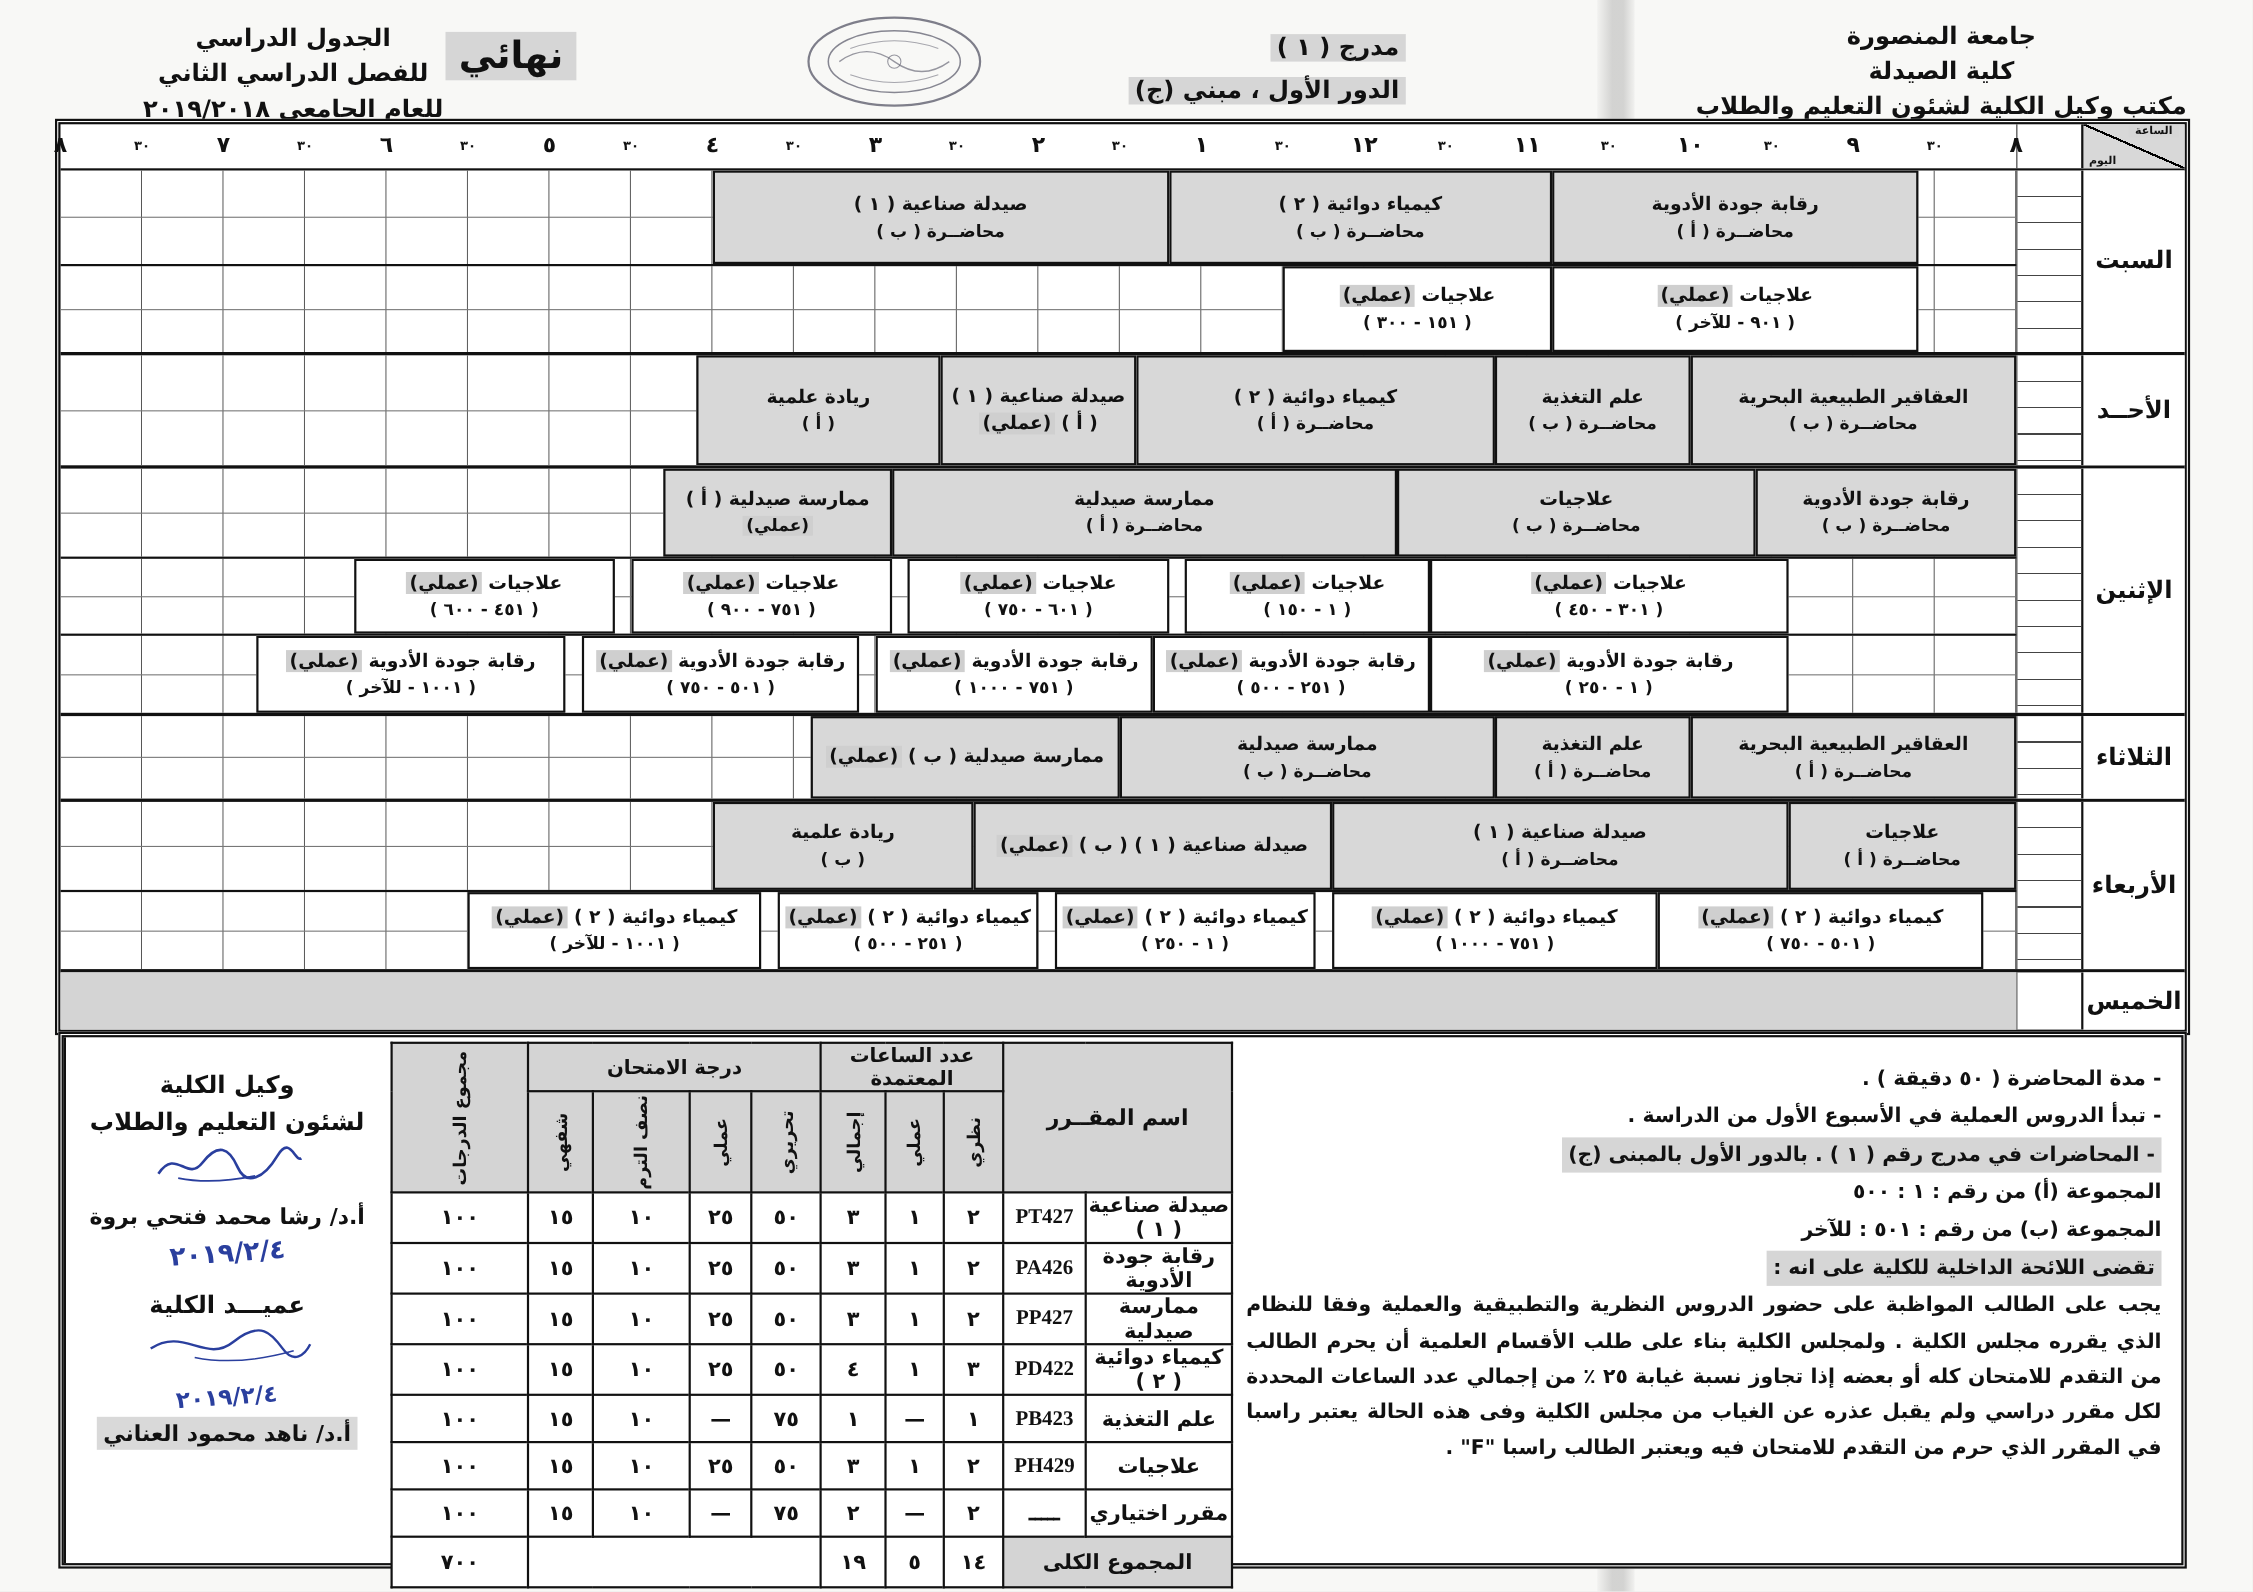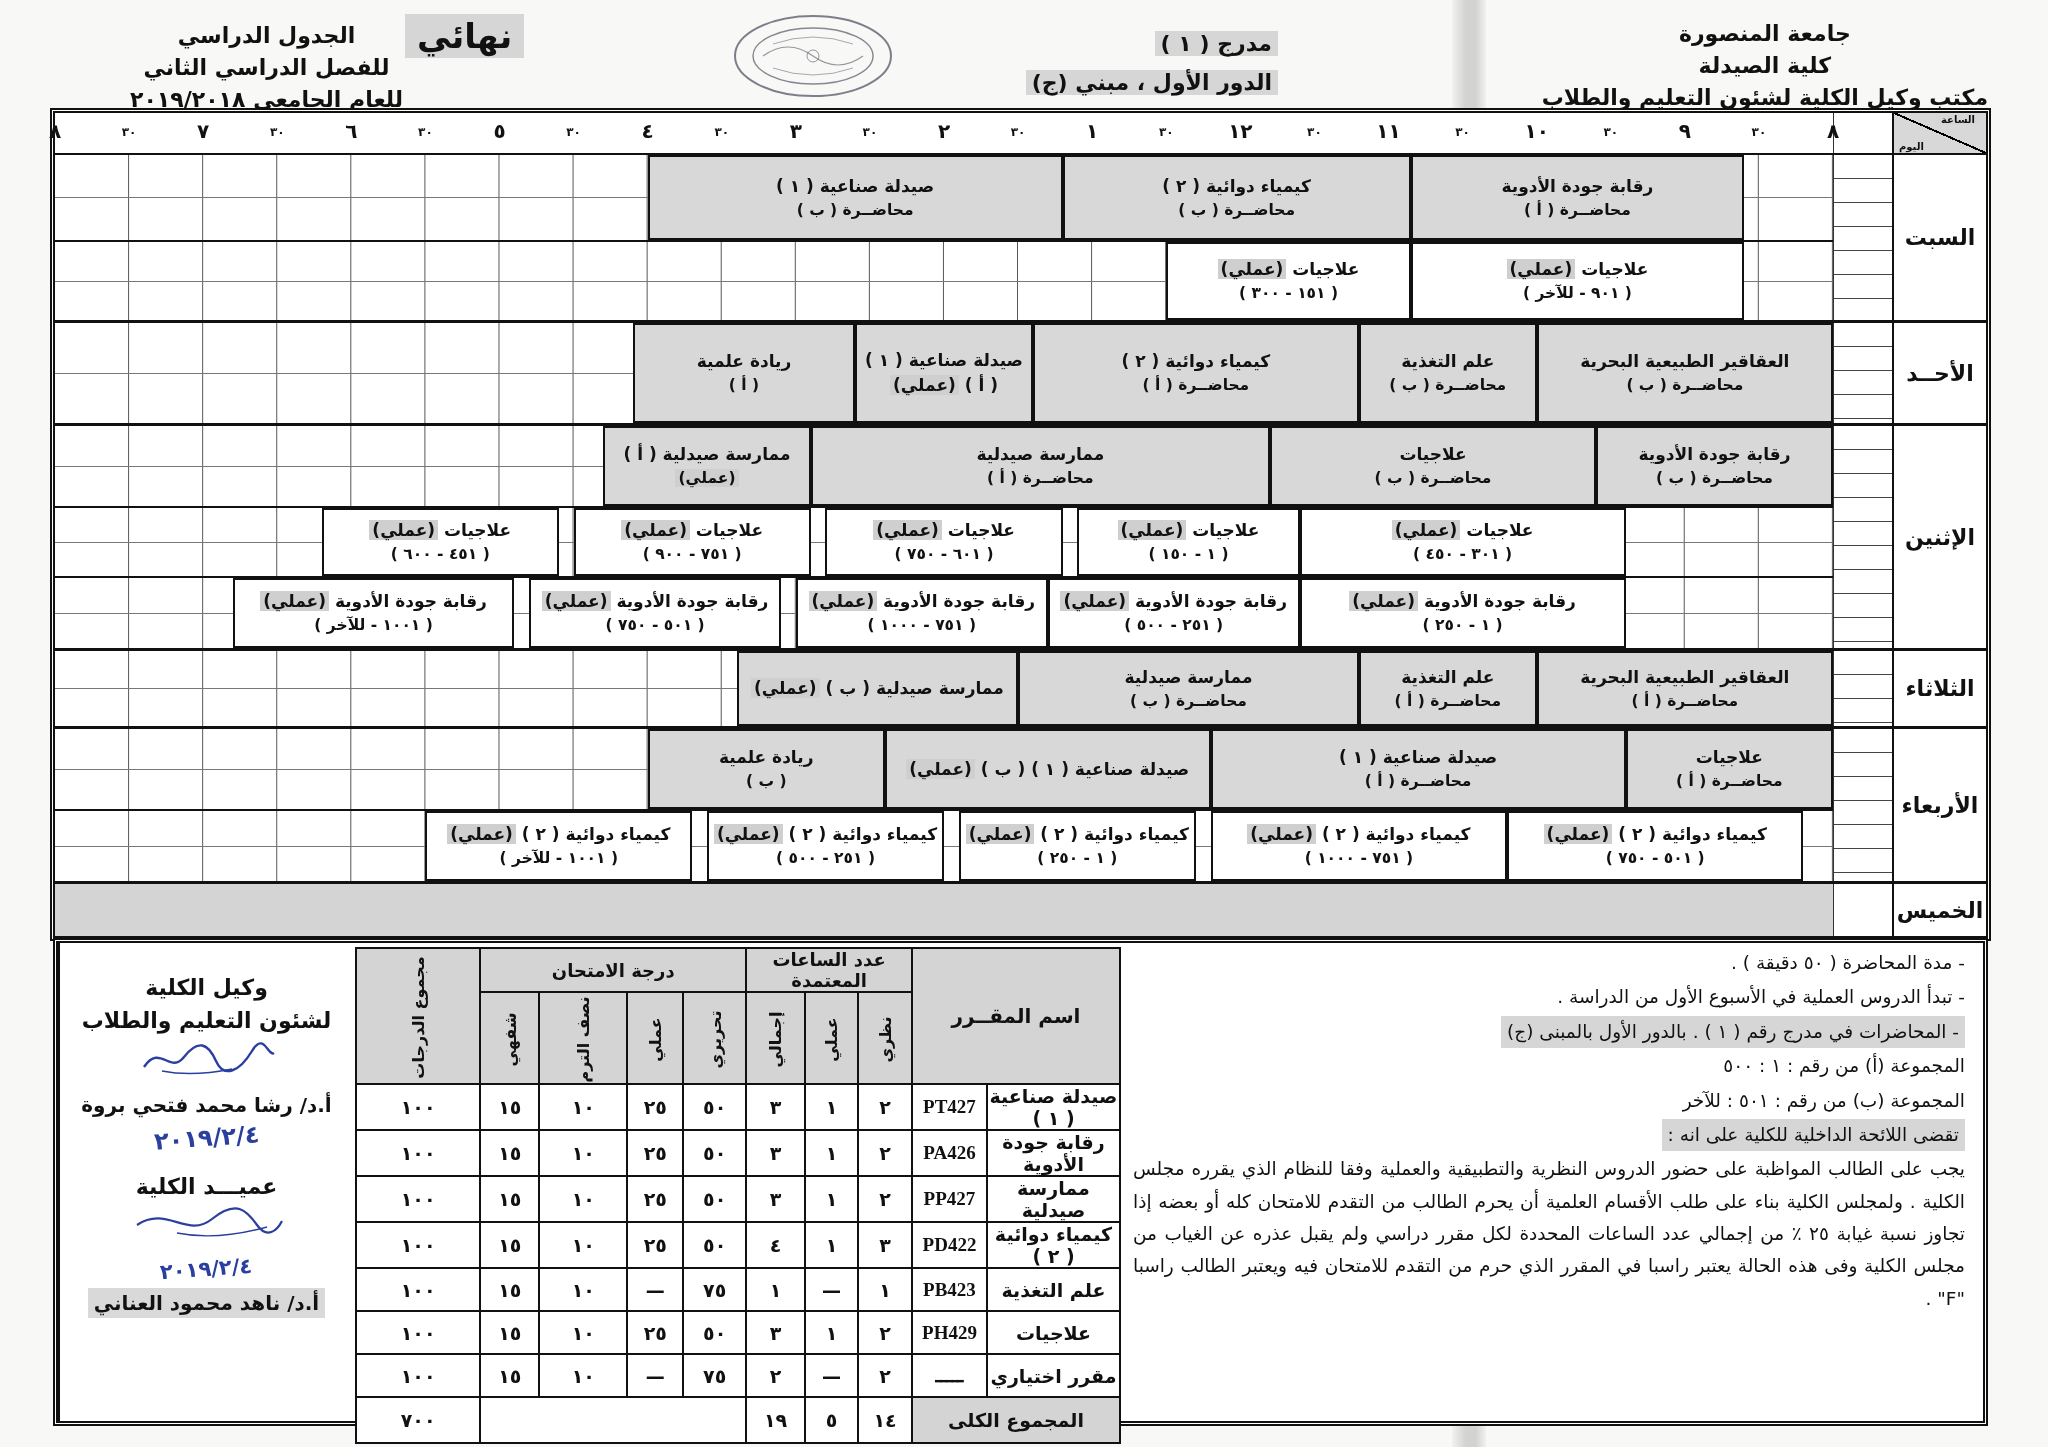--- a/index.html
+++ b/index.html
@@ -6,21 +6,21 @@
   #page{position:relative;width:2048px;height:1447px;background:#f8f8f6;overflow:hidden;
         font-family:"DejaVu Sans","Liberation Sans",sans-serif;direction:rtl;color:#111;}
   .hl{background:#d6d6d6;padding:0 6px;}
   
   #hdr{position:absolute;top:8px;left:0;right:0;height:100px;}
   .hdr-right{position:absolute;right:60px;top:10px;text-align:center;font-weight:bold;font-size:22px;line-height:1.45;}
   .hdr-hall{position:absolute;right:770px;top:18px;text-align:right;font-weight:bold;font-size:22px;line-height:1.6;}
   .hdr-hall div{margin-bottom:4px;}
   #seal{position:absolute;right:1150px;top:2px;width:170px;height:92px;}
   .hdr-level{position:absolute;left:500px;top:22px;text-align:center;font-weight:bold;font-size:23px;line-height:1.8;}
-  .final-badge{position:absolute;left:405px;top:6px;font-weight:bold;font-size:34px;background:#d6d6d6;padding:2px 12px;}
+  .final-badge{position:absolute;left:405px;top:21px;font-weight:bold;font-size:34px;background:#d6d6d6;padding:2px 12px;}
   .hdr-title{position:absolute;left:130px;top:12px;text-align:center;font-weight:bold;font-size:22px;line-height:1.45;}
   
   #tt{position:absolute;top:108px;right:57px;width:1931px;border:5px double #111;background:#fff;}
   #tt-head{display:flex;height:40px;border-bottom:2px solid #111;}
   #corner{width:92px;flex:0 0 92px;position:relative;background:
       linear-gradient(to bottom left,transparent calc(50% - 1px),#000 calc(50% - 1px),#000 calc(50% + 1px),transparent calc(50% + 1px)),#d8d8d8;
       border-left:2px solid #111;font-size:10px;font-weight:bold;}
   #corner .ct{position:absolute;top:1px;right:5px;}
   #corner .cb{position:absolute;bottom:1px;left:5px;}
   #strip-head{width:58px;flex:0 0 58px;border-left:1px solid #333;}
@@ -43,21 +43,21 @@
   .subrow.grayrow{background:#d4d4d4;}
   .ev{position:absolute;top:0;bottom:0;border:2px solid #111;display:flex;flex-direction:column;
       align-items:center;justify-content:center;text-align:center;font-weight:bold;line-height:1.45;padding:1px 2px;box-sizing:border-box;}
   .ev.lec{background:#d8d8d8;}
   .ev.prac{background:#fff;}
   .ev .l1{font-size:17px;}
   .ev .l2{font-size:15.5px;}
   .chip{background:#cfcfcf;padding:0 3px;}
   
   #bottom{position:absolute;top:938px;right:60px;width:1925px;height:478px;border:5px double #111;background:#fff;display:flex;}
-  #notes{flex:0 0 858px;padding:4px 18px 6px 8px;box-sizing:border-box;font-weight:normal;font-size:18.5px;line-height:1.75;}
+  #notes{flex:0 0 858px;padding:22px 18px 6px 8px;box-sizing:border-box;font-weight:bold;font-size:18.5px;line-height:1.75;}
   .note-line{margin-bottom:2px;}
   .note-line .hl{display:inline-block;}
   .note-line.sp{margin-top:1px;}
   .note-para{text-align:justify;line-height:1.75;}
   #ct-wrap{flex:0 0 772px;padding:4px 4px 0 0;box-sizing:border-box;}
   table.ct{border-collapse:collapse;width:766px;direction:rtl;}
   table.ct th,table.ct td{border:2px solid #111;font-weight:bold;text-align:center;vertical-align:middle;padding:0;}
   table.ct th{background:#d4d4d4;font-size:18px;}
   table.ct td{font-size:19px;background:#fff;}
   td.cname{background:#d4d4d4;font-size:17px;}

